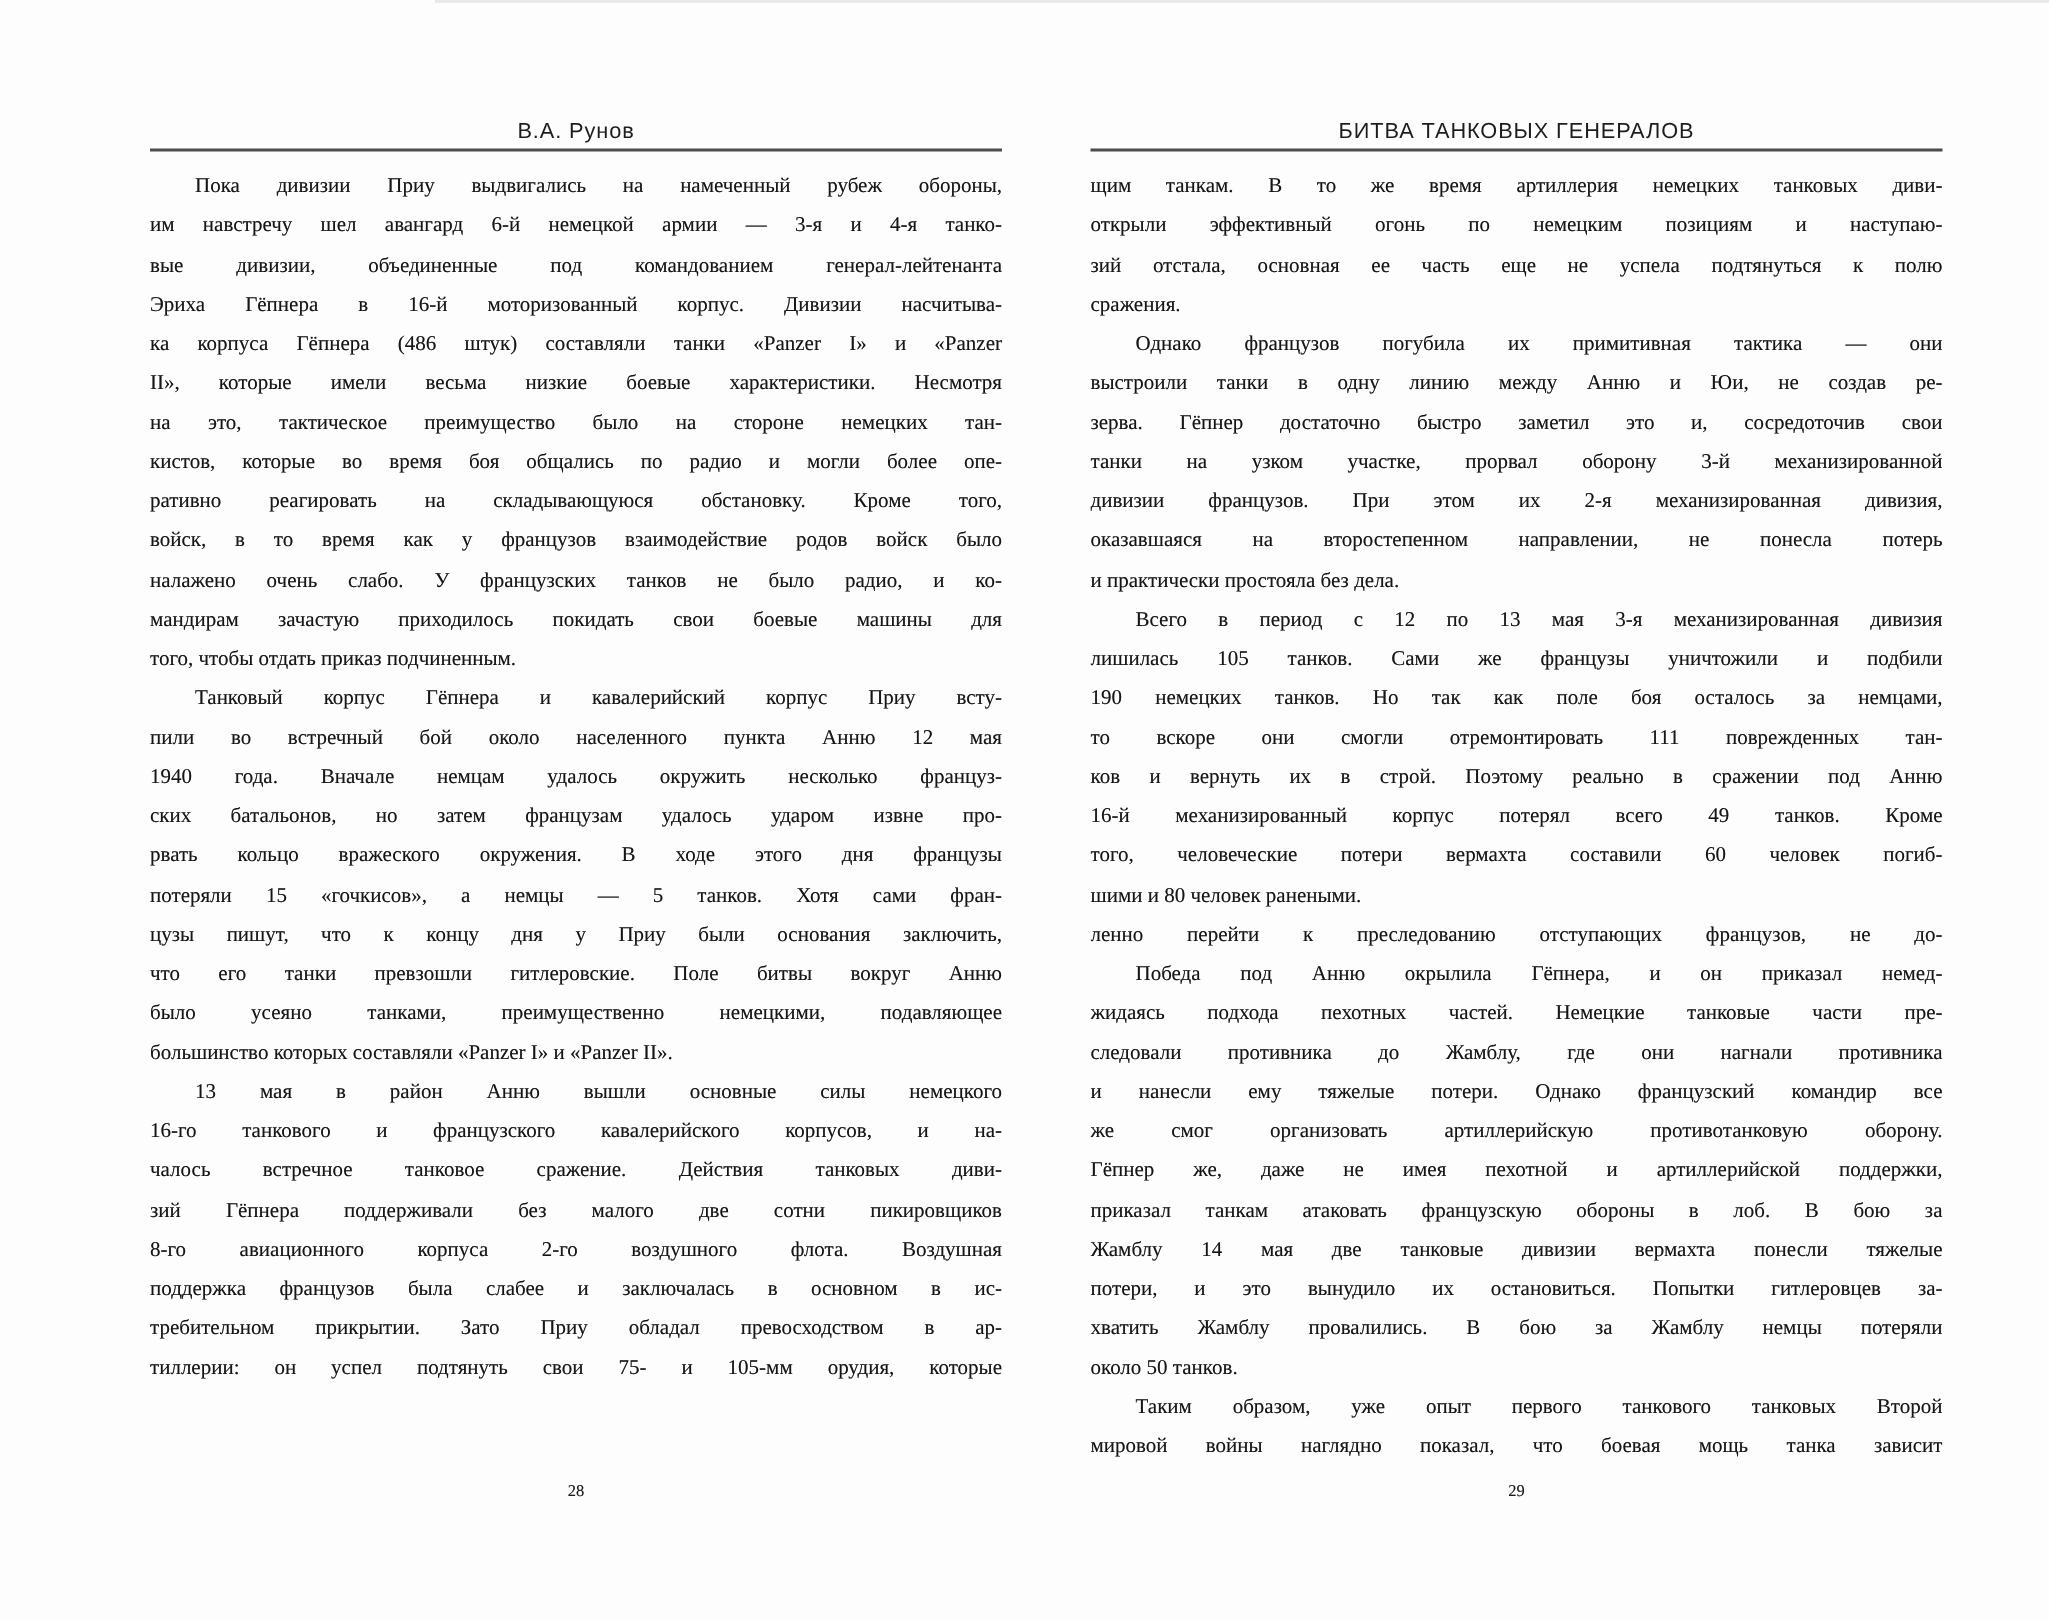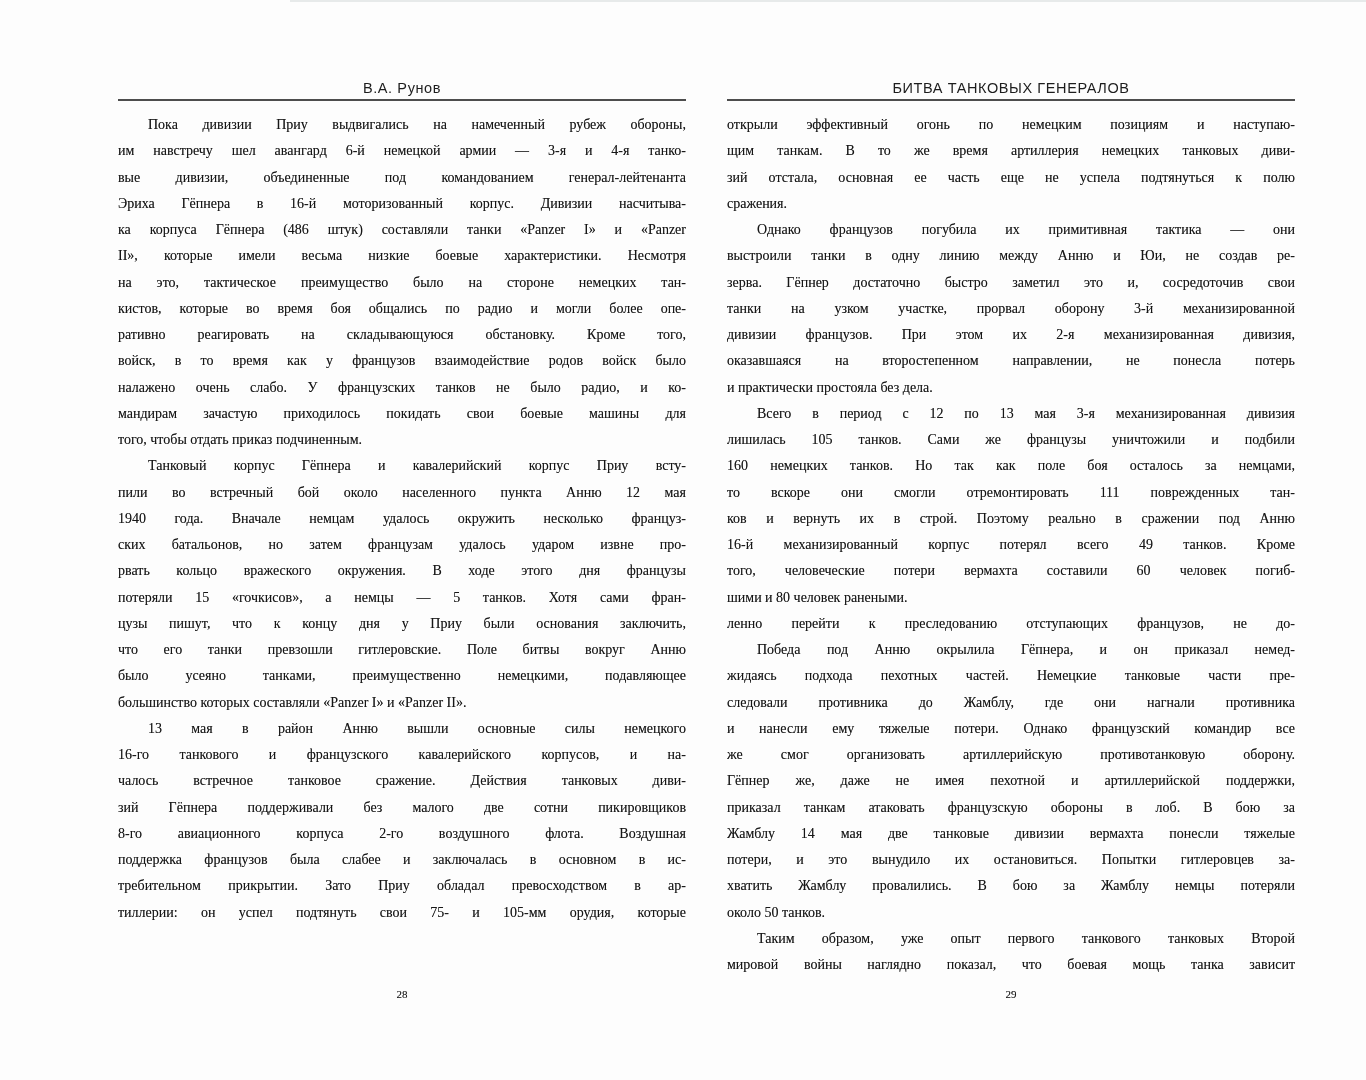--- a/index.html
+++ b/index.html
@@ -8,21 +8,21 @@
     background: #fdfdfd;
     overflow: hidden;
     font-family: "Liberation Serif", "DejaVu Serif", serif;
   }
   .spread { position: relative; width: 1366px; height: 1080px; background: #fdfdfd; }
   .scan-edge-top {
     position: absolute; top: 0; left: 290px; right: 0; height: 2px;
     background: #e7eaea;
   }
   .page { position: absolute; top: 0; width: 568px; height: 1080px; }
-  .page-left  { left: 100px; margin-left: 18px; }
+  .page-left  { left: 100px; }
   .page-right { left: 727px; }
   .running-head {
     position: absolute; top: 80px; left: 0; width: 100%;
     text-align: center;
     font-family: "Liberation Sans", "DejaVu Sans", sans-serif;
     font-size: 14.5px; letter-spacing: 0.6px; color: #1d1d1d;
     white-space: nowrap;
   }
   .head-rule {
     position: absolute; top: 99px; left: 0; width: 100%; height: 0;
@@ -89,34 +89,34 @@
         <div class="line">требительном прикрытии. Зато Приу обладал превосходством в ар-</div>
         <div class="line">тиллерии: он успел подтянуть свои 75- и 105-мм орудия, которые</div>
       </div>
     <div class="page-number">28</div>
   </div>
 
   <div class="page page-right">
     <div class="running-head">БИТВА ТАНКОВЫХ ГЕНЕРАЛОВ</div>
     <div class="head-rule"></div>
     <div class="page-body">
+        <div class="line">щим танкам. В то же время артиллерия немецких танковых диви-</div>
         <div class="line">открыли эффективный огонь по немецким позициям и наступаю-</div>
-        <div class="line">щим танкам. В то же время артиллерия немецких танковых диви-</div>
         <div class="line">зий отстала, основная ее часть еще не успела подтянуться к полю</div>
         <div class="line end">сражения.</div>
         <div class="line indent">Однако французов погубила их примитивная тактика — они</div>
         <div class="line">выстроили танки в одну линию между Анню и Юи, не создав ре-</div>
         <div class="line">зерва. Гёпнер достаточно быстро заметил это и, сосредоточив свои</div>
         <div class="line">танки на узком участке, прорвал оборону 3-й механизированной</div>
         <div class="line">дивизии французов. При этом их 2-я механизированная дивизия,</div>
         <div class="line">оказавшаяся на второстепенном направлении, не понесла потерь</div>
         <div class="line end">и практически простояла без дела.</div>
         <div class="line indent">Всего в период с 12 по 13 мая 3-я механизированная дивизия</div>
         <div class="line">лишилась 105 танков. Сами же французы уничтожили и подбили</div>
-        <div class="line">160 немецких танков. Но так как поле боя осталось за немцами,</div>
+        <div class="line">190 немецких танков. Но так как поле боя осталось за немцами,</div>
         <div class="line">то вскоре они смогли отремонтировать 111 поврежденных тан-</div>
         <div class="line">ков и вернуть их в строй. Поэтому реально в сражении под Анню</div>
         <div class="line">16-й механизированный корпус потерял всего 49 танков. Кроме</div>
         <div class="line">того, человеческие потери вермахта составили 60 человек погиб-</div>
         <div class="line end">шими и 80 человек ранеными.</div>
         <div class="line">ленно перейти к преследованию отступающих французов, не до-</div>
         <div class="line indent">Победа под Анню окрылила Гёпнера, и он приказал немед-</div>
         <div class="line">жидаясь подхода пехотных частей. Немецкие танковые части пре-</div>
         <div class="line">следовали противника до Жамблу, где они нагнали противника</div>
         <div class="line">и нанесли ему тяжелые потери. Однако французский командир все</div>

